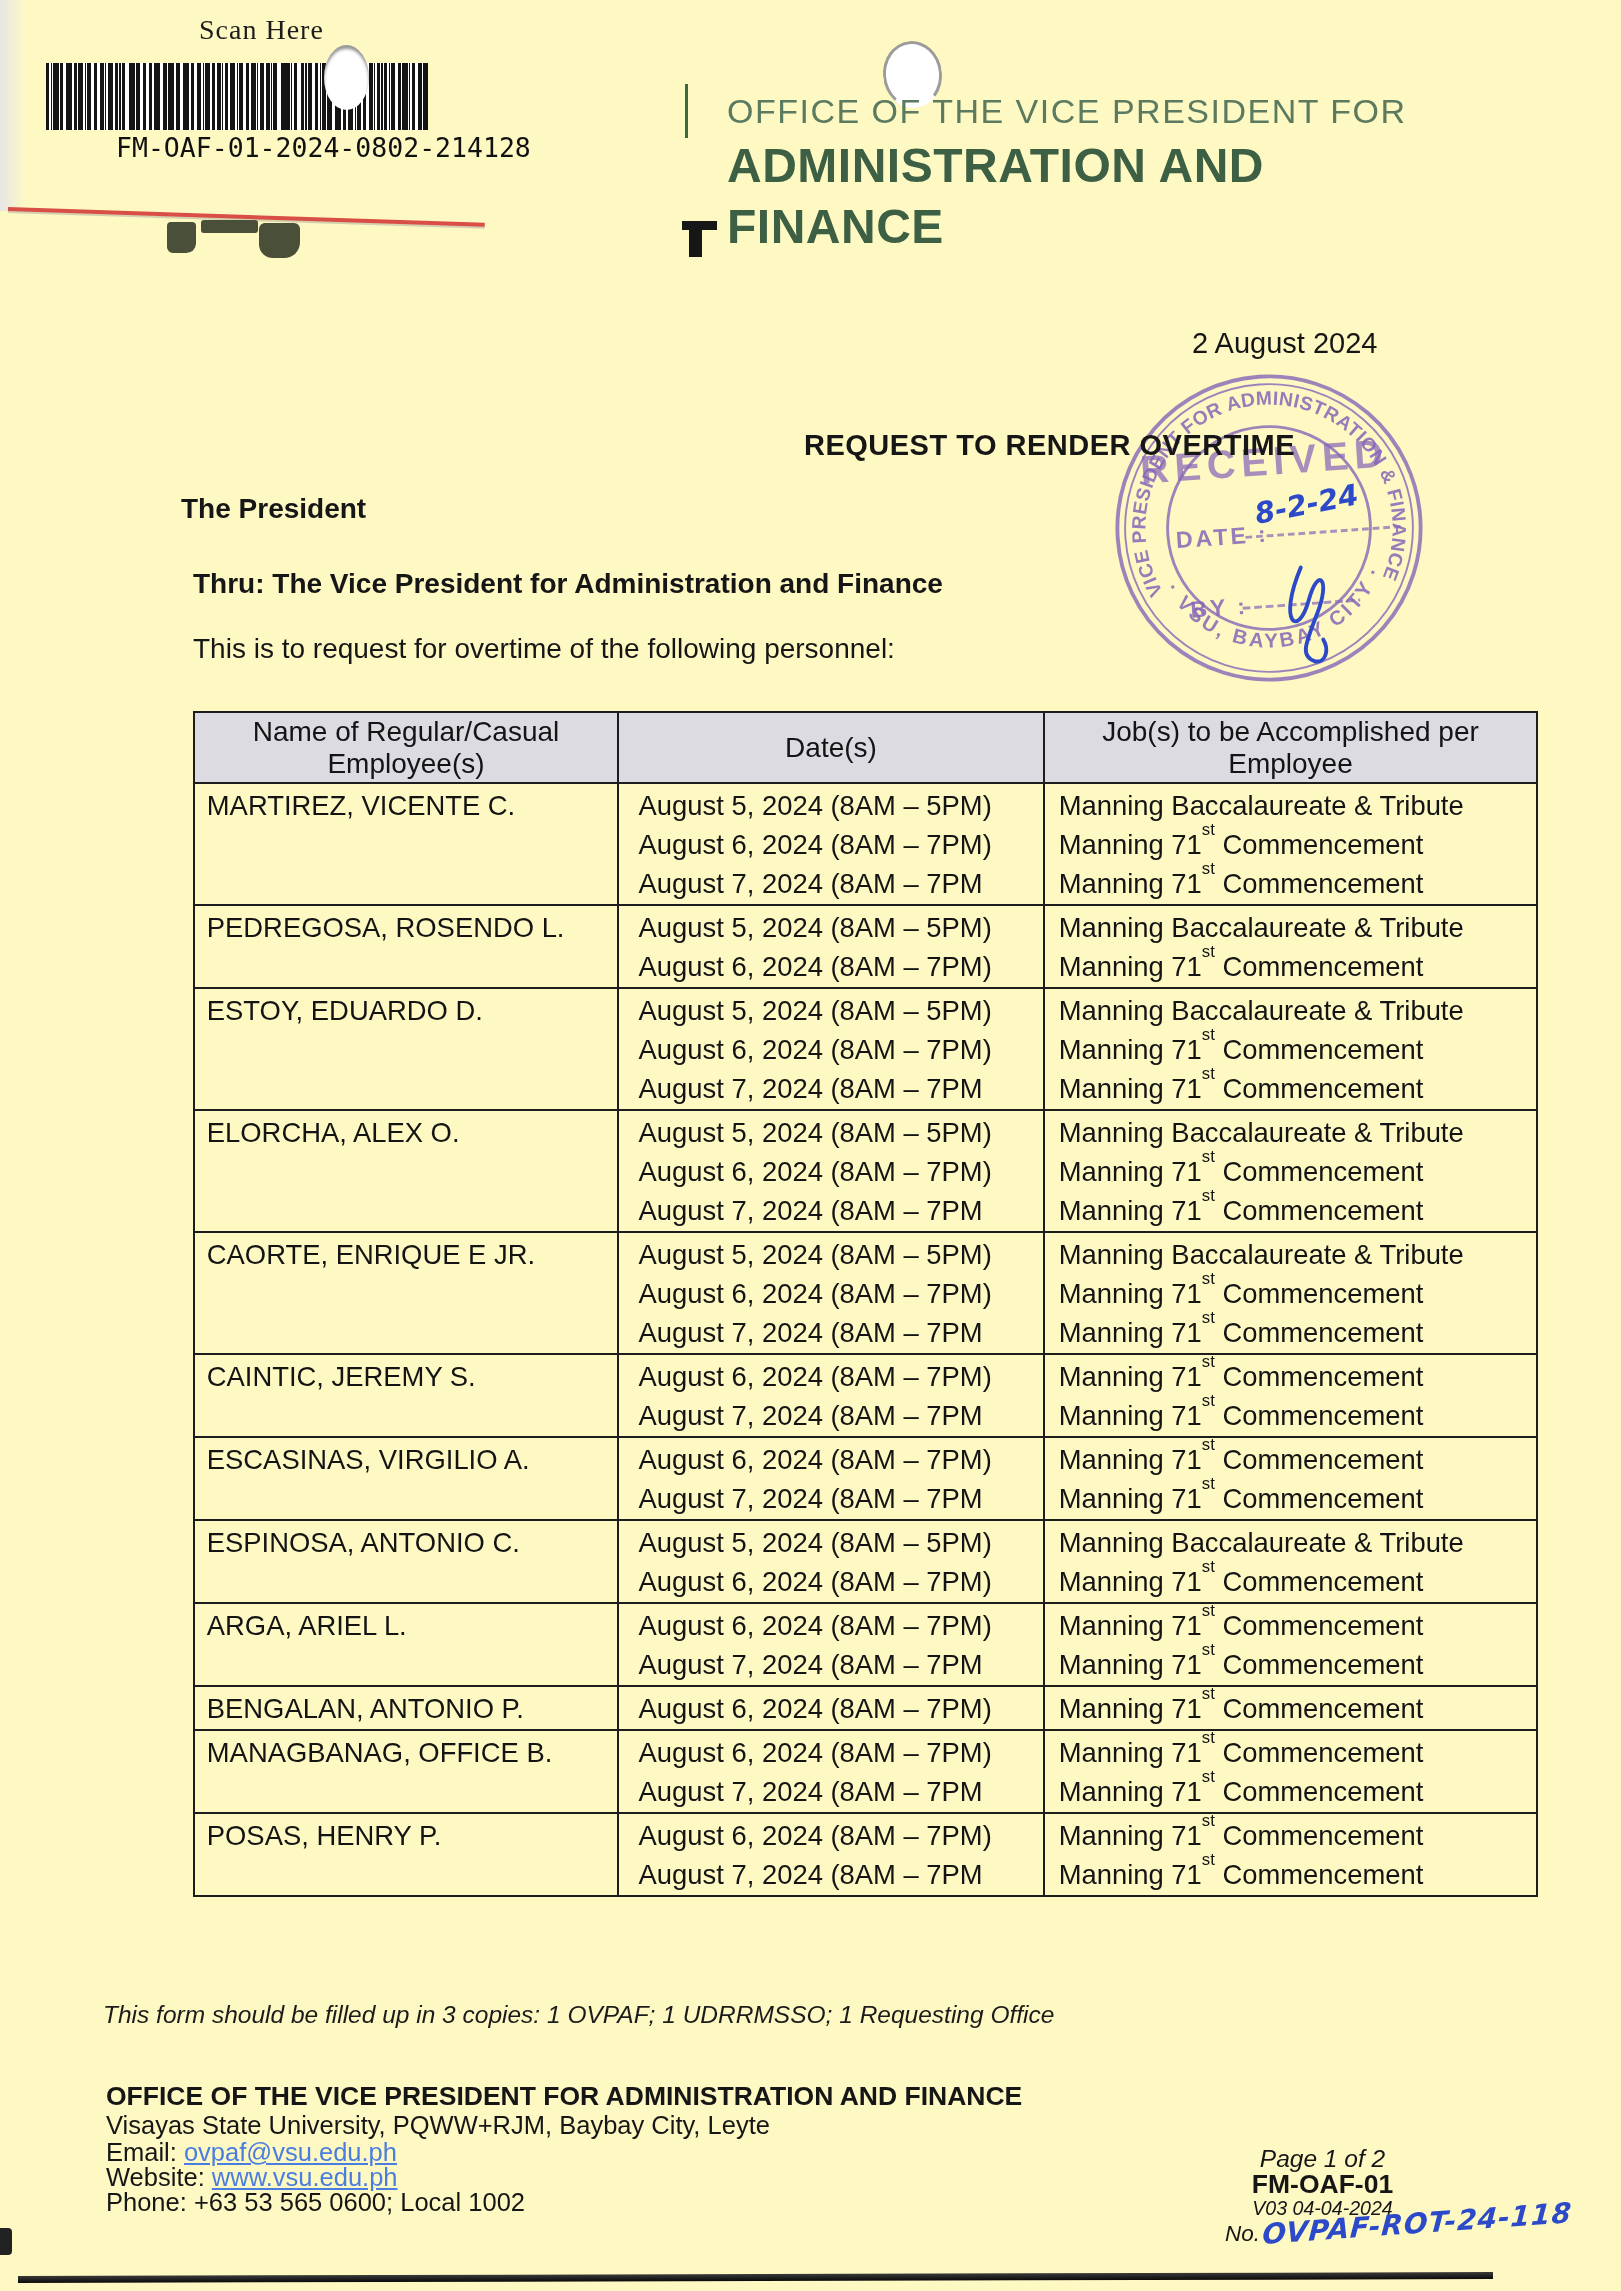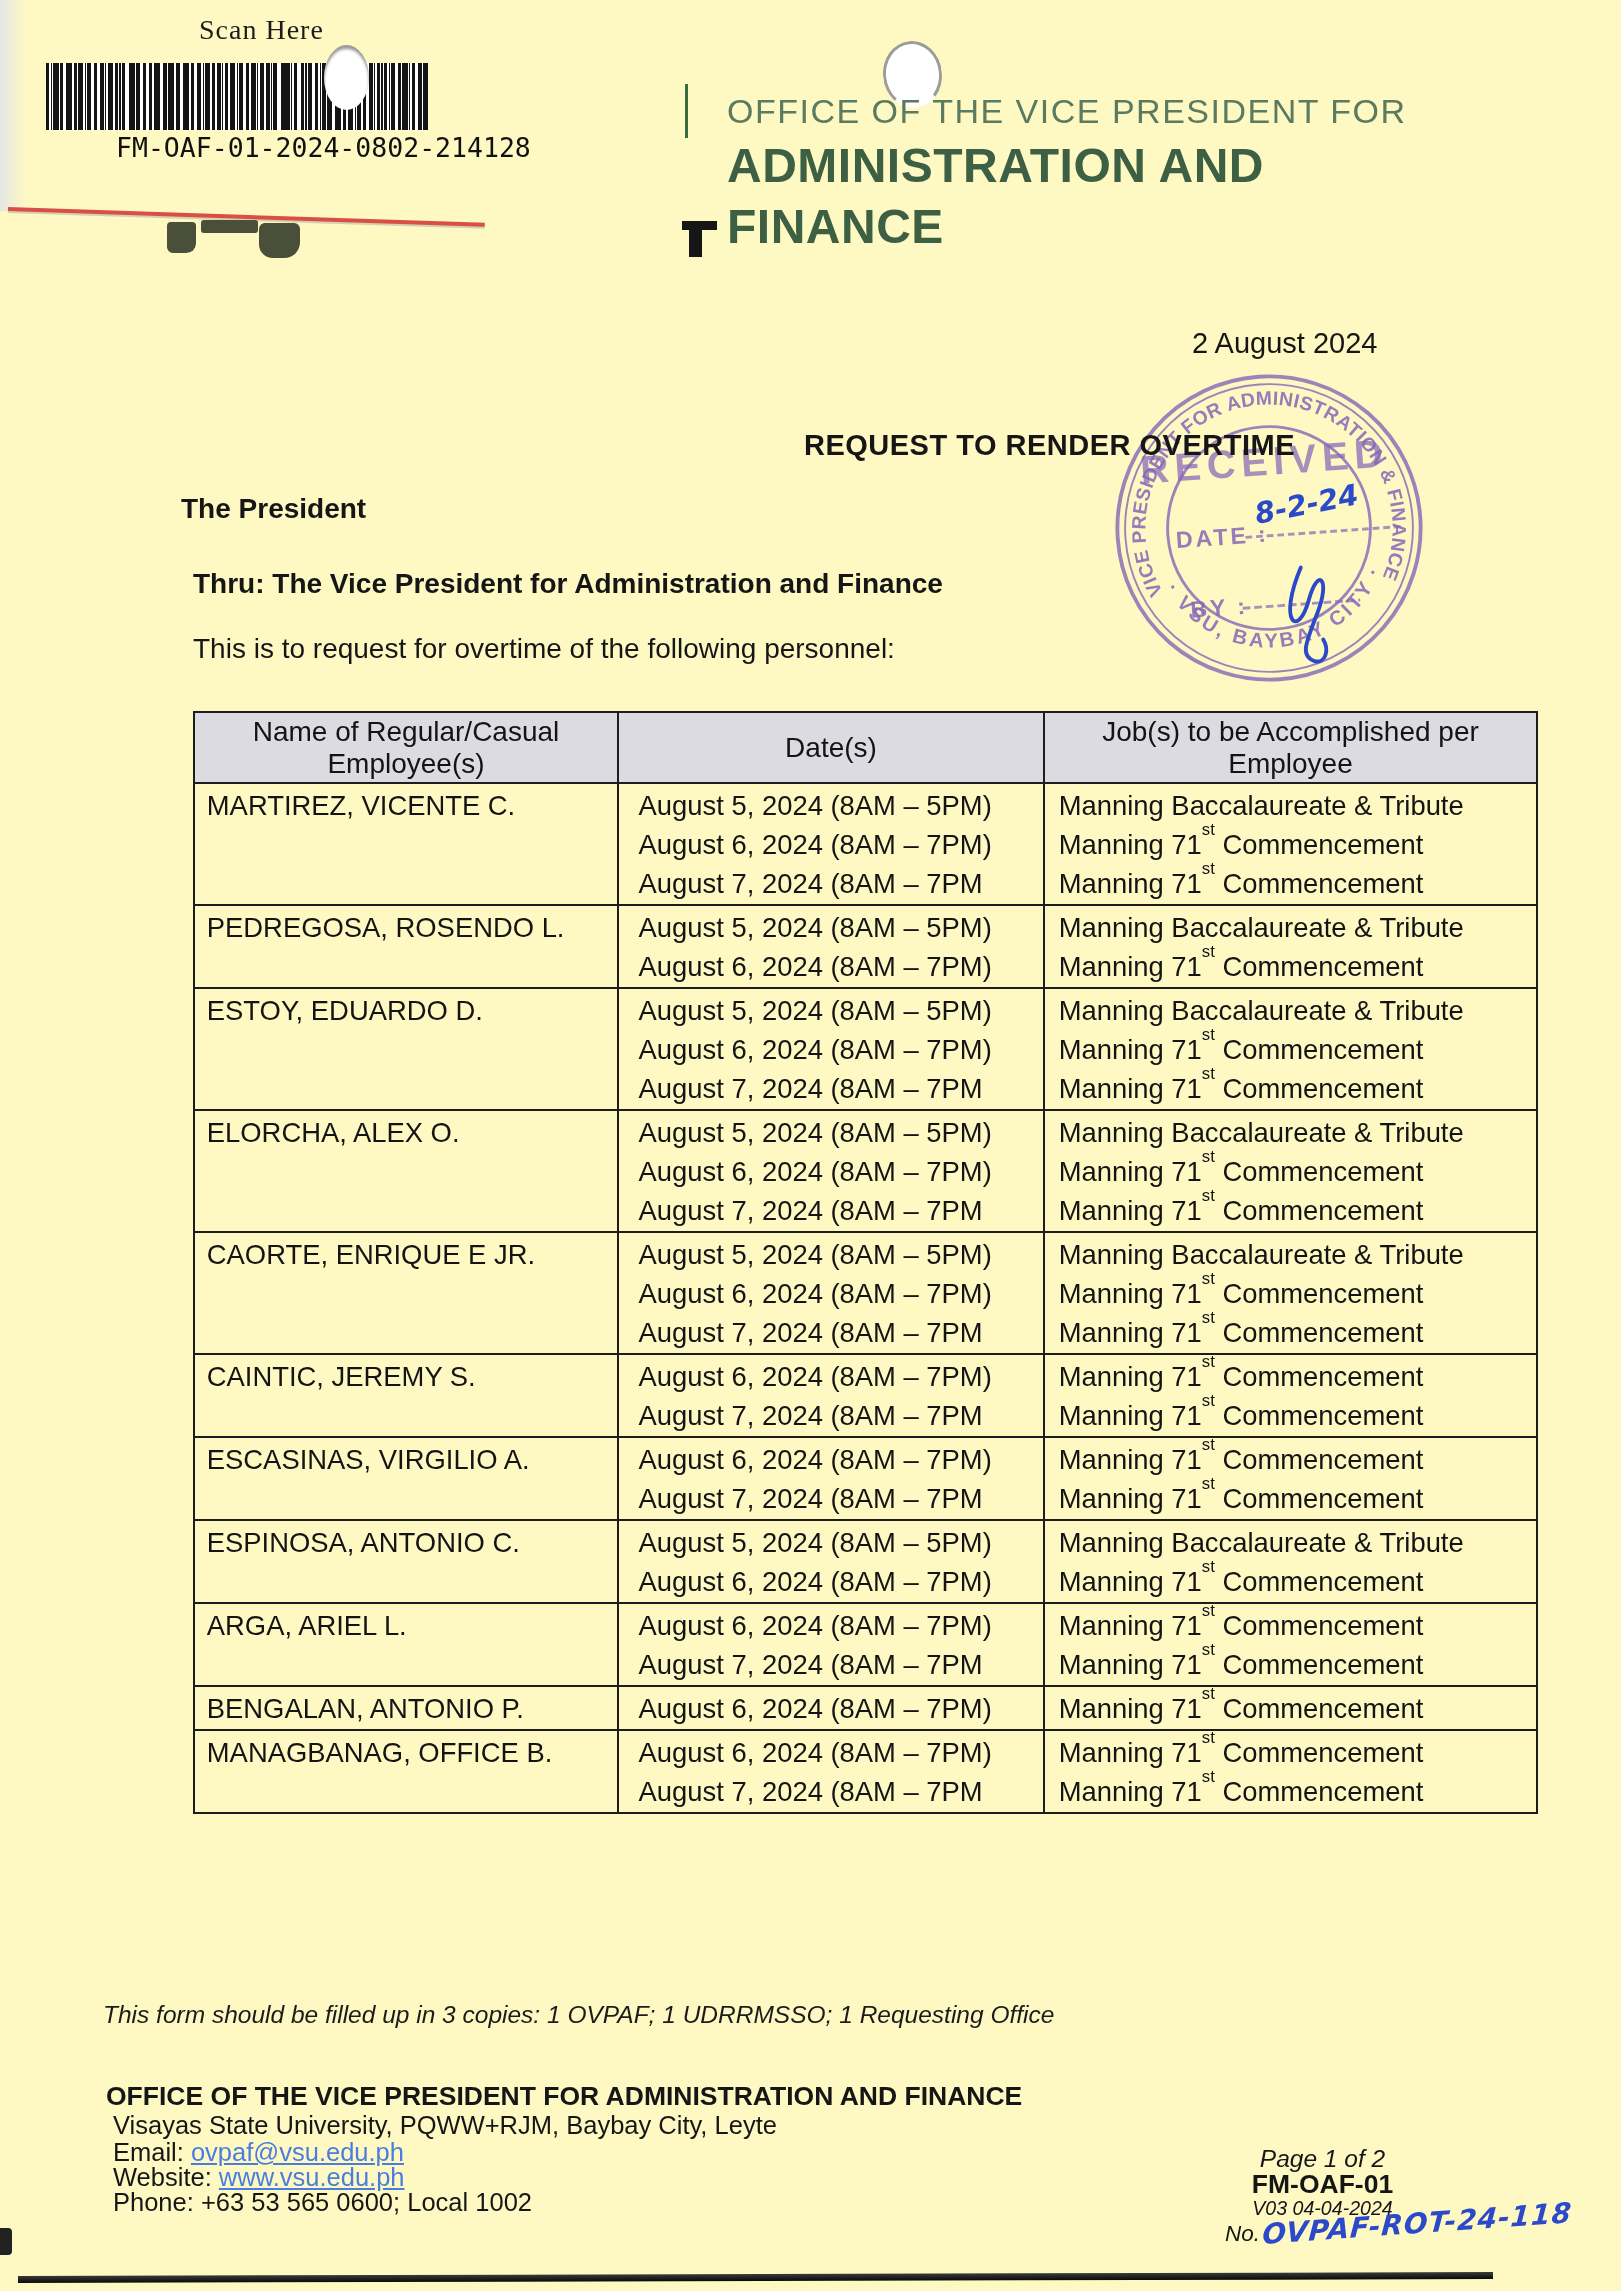--- a/index.html
+++ b/index.html
@@ -53,21 +53,21 @@
   .td-dates{padding-left:19.6px !important;}
   .td-jobs{padding-left:13.7px !important;}
   .cell-line{height:39px;line-height:39px;white-space:nowrap;}
   .doc-table sup{font-size:16.7px;line-height:0;position:relative;top:-8.8px;}
   
   .stamp-wrap{left:1100px;top:359px;width:338px;height:338px;}
   .stamp-wrap svg{width:100%;height:100%;}
   
   .footnote{left:103px;top:2001px;font-size:24.5px;font-style:italic;color:#1b1b1b;}
   .f-office{left:106px;top:2081px;font-size:26.5px;font-weight:bold;}
-  .f-line{font-size:25.5px;margin-left:7px;}
+  .f-line{font-size:25.5px;}
   .f-addr{left:106px;top:2111px;}
   .f-email{left:106px;top:2138px;}
   .f-web{left:106px;top:2163px;}
   .f-phone{left:106px;top:2188px;}
   .f-link{color:var(--link);text-decoration:underline;}
   .fr{width:225px;text-align:center;}
   .fr-page{left:1210px;top:2145px;font-size:24.5px;font-style:italic;}
   .fr-form{left:1210px;top:2169px;font-size:26.5px;font-weight:bold;}
   .fr-ver{left:1210px;top:2197px;font-size:19.6px;font-style:italic;}
   .fr-no-label{left:1225px;top:2221px;font-size:22.5px;font-style:italic;}
@@ -295,20 +295,33 @@
           </td>
           <td class="td-dates">
             <div class="cell-line">August 6, 2024 (8AM – 7PM)</div>
             <div class="cell-line">August 7, 2024 (8AM – 7PM</div>
           </td>
           <td class="td-jobs">
             <div class="cell-line">Manning 71<sup>st</sup> Commencement</div>
             <div class="cell-line">Manning 71<sup>st</sup> Commencement</div>
           </td>
         </tr>
+        <tr>
+          <td class="td-name">
+            <div class="cell-line">POSAS, HENRY P.</div>
+          </td>
+          <td class="td-dates">
+            <div class="cell-line">August 6, 2024 (8AM – 7PM)</div>
+            <div class="cell-line">August 7, 2024 (8AM – 7PM</div>
+          </td>
+          <td class="td-jobs">
+            <div class="cell-line">Manning 71<sup>st</sup> Commencement</div>
+            <div class="cell-line">Manning 71<sup>st</sup> Commencement</div>
+          </td>
+        </tr>
       </tbody>
   </table>
 
   <div class="abs footnote">This form should be filled up in 3 copies: 1 OVPAF; 1 UDRRMSSO; 1 Requesting Office</div>
   <div class="abs f-office">OFFICE OF THE VICE PRESIDENT FOR ADMINISTRATION AND FINANCE</div>
   <div class="abs f-line f-addr">Visayas State University, PQWW+RJM, Baybay City, Leyte</div>
   <div class="abs f-line f-email"><span>Email: </span><span class="f-link">ovpaf@vsu.edu.ph</span></div>
   <div class="abs f-line f-web"><span>Website: </span><span class="f-link">www.vsu.edu.ph</span></div>
   <div class="abs f-line f-phone">Phone: +63 53 565 0600; Local 1002</div>
 

